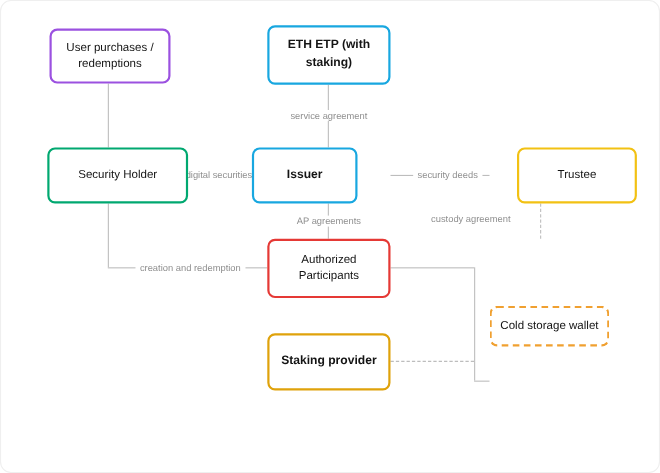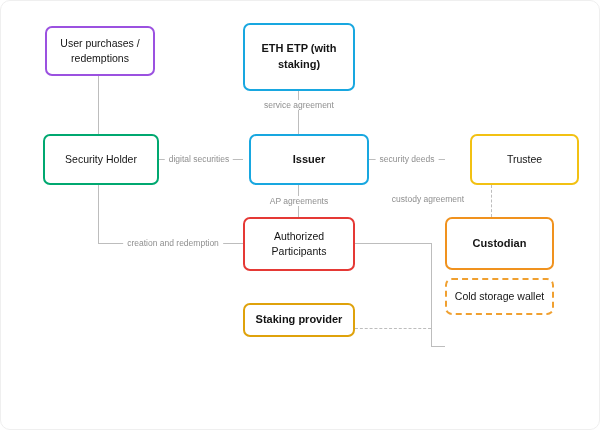--- a/index.html
+++ b/index.html
@@ -6,29 +6,29 @@
   .canvas{position:relative;width:600px;height:430px;background:#fff;border:1px solid #efefef;border-radius:10px;box-sizing:border-box;overflow:hidden;}
 
   
   .node{position:absolute;box-sizing:border-box;border:2px solid #0369a1;border-radius:7px;background:#fff;
         display:flex;align-items:center;justify-content:center;text-align:center;padding:4px 6px;z-index:3;}
   .node-label{font-size:10.5px;line-height:1.45;color:#141414;}
   .node.bold .node-label{font-weight:700;font-size:11px;}
   .node.dashed{border-style:dashed;}
 
   #n-user{left:44px;top:25px;width:110px;height:50px;}
-  #n-ethetp{left:242px;top:22px;width:112px;height:68px;}
-  #n-security{left:42px;top:133px;width:116px;height:51px;}
-  #n-issuer{left:248px;top:133px;width:120px;height:51px;}
+  #n-ethetp{left:242px;top:22px;width:112px;height:54px;}
+  #n-security{left:42px;top:133px;width:128px;height:51px;}
+  #n-issuer{left:228px;top:133px;width:96px;height:51px;}
   #n-trustee{left:444px;top:133px;width:109px;height:51px;}
   #n-ap{left:242px;top:216px;width:112px;height:54px;}
   #n-custodian{left:444px;top:216px;width:109px;height:53px;}
   #n-coldstorage{left:444px;top:277px;width:109px;height:37px;}
   #n-subwallet{left:444px;top:322px;width:109px;height:46px;}
-  #n-staking{left:242px;top:302px;width:112px;height:34px;}
+  #n-staking{left:242px;top:302px;width:112px;height:52px;}
 
   
   .line-h{position:absolute;height:1px;background:#bdbdbd;z-index:1;}
   .line-v{position:absolute;width:1px;background:#bdbdbd;z-index:1;}
   .dash-h{position:absolute;height:0;border-top:1px dashed #bdbdbd;z-index:1;}
   .dash-v{position:absolute;width:0;border-left:1px dashed #bdbdbd;z-index:1;}
 
   #ln-user-security{left:97px;top:75px;height:58px;}
   #ln-ethetp-issuer{left:297px;top:76px;height:57px;}
   #ln-security-issuer{left:154px;top:158px;width:88px;}
@@ -96,23 +96,20 @@
   </div>
   <div class="node bold" id="n-issuer" style="border-color: rgb(24, 167, 224);">
     <span class="node-label">Issuer</span>
   </div>
   <div class="node" id="n-trustee" style="border-color: rgb(242, 193, 19); margin-left: 25px;">
     <span class="node-label">Trustee</span>
   </div>
   <div class="node" id="n-ap" style="border-color: rgb(229, 57, 53);">
     <span class="node-label">Authorized Participants</span>
   </div>
-  <div class="node bold" id="n-custodian" style="border-color: rgb(240, 146, 30);">
-    <span class="node-label">Custodian</span>
-  </div>
   <div class="node dashed" id="n-coldstorage" style="border-color: rgb(240, 160, 48);">
     <span class="node-label">Cold storage wallet</span>
   </div>
   <div class="node bold" id="n-staking" style="border-color: rgb(223, 162, 11);">
     <span class="node-label">Staking provider</span>
   </div>
 
 
 
 </div>

